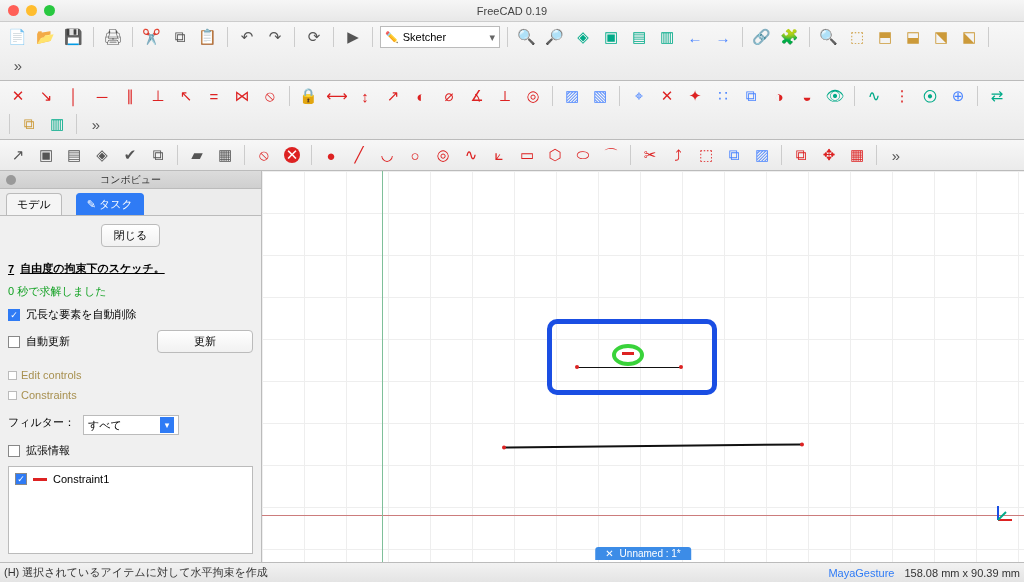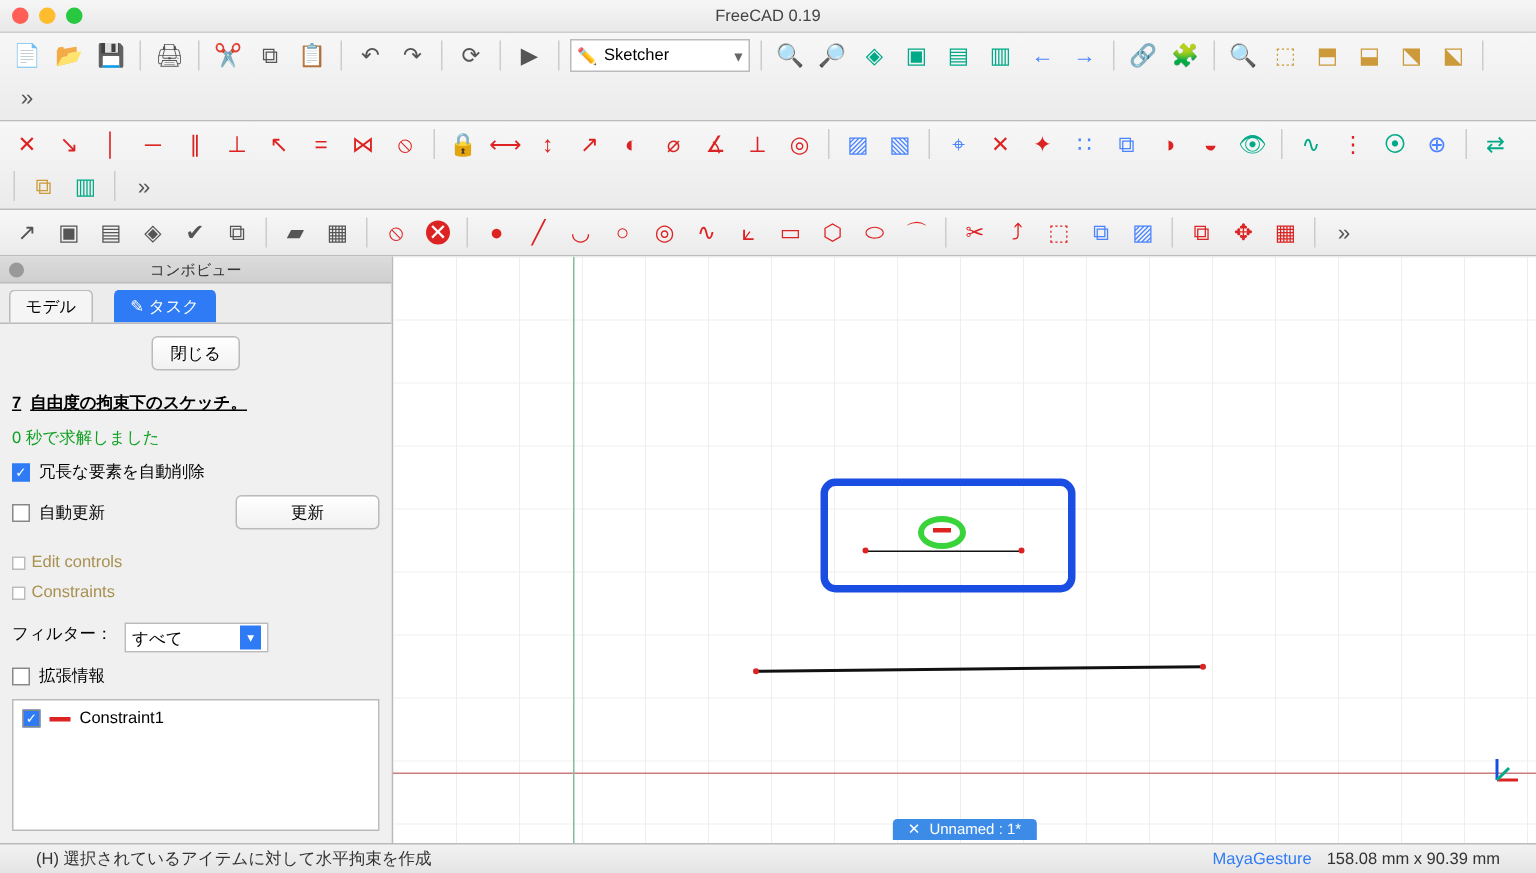--- a/index.html
+++ b/index.html
@@ -165,21 +165,21 @@
     }
     .tabbar {
       position:absolute; bottom:2px; left:50%; transform:translateX(-50%);
       background:#3c8ce7; color:#fff; font-size:10px;
       padding:1px 10px; border-radius:3px 3px 0 0;
       display:flex; align-items:center; gap:6px;
     }
     .statusbar {
       height:20px; background:linear-gradient(#f2f2f2,#e4e4e4);
       border-top:1px solid #bbb; display:flex; align-items:center;
-      padding:0 24px; font-size:11px; color:#333;
+      padding:0 4px; font-size:11px; color:#333;
     }
     .statusbar .spacer { flex:1; }
     .statusbar .nav { color:#2f7bf5; margin-right:10px;}
   </style>
 </head>
 <body>
 
 <div class="titlebar">
   <div class="traffic">
     <div class="tl red"></div>

